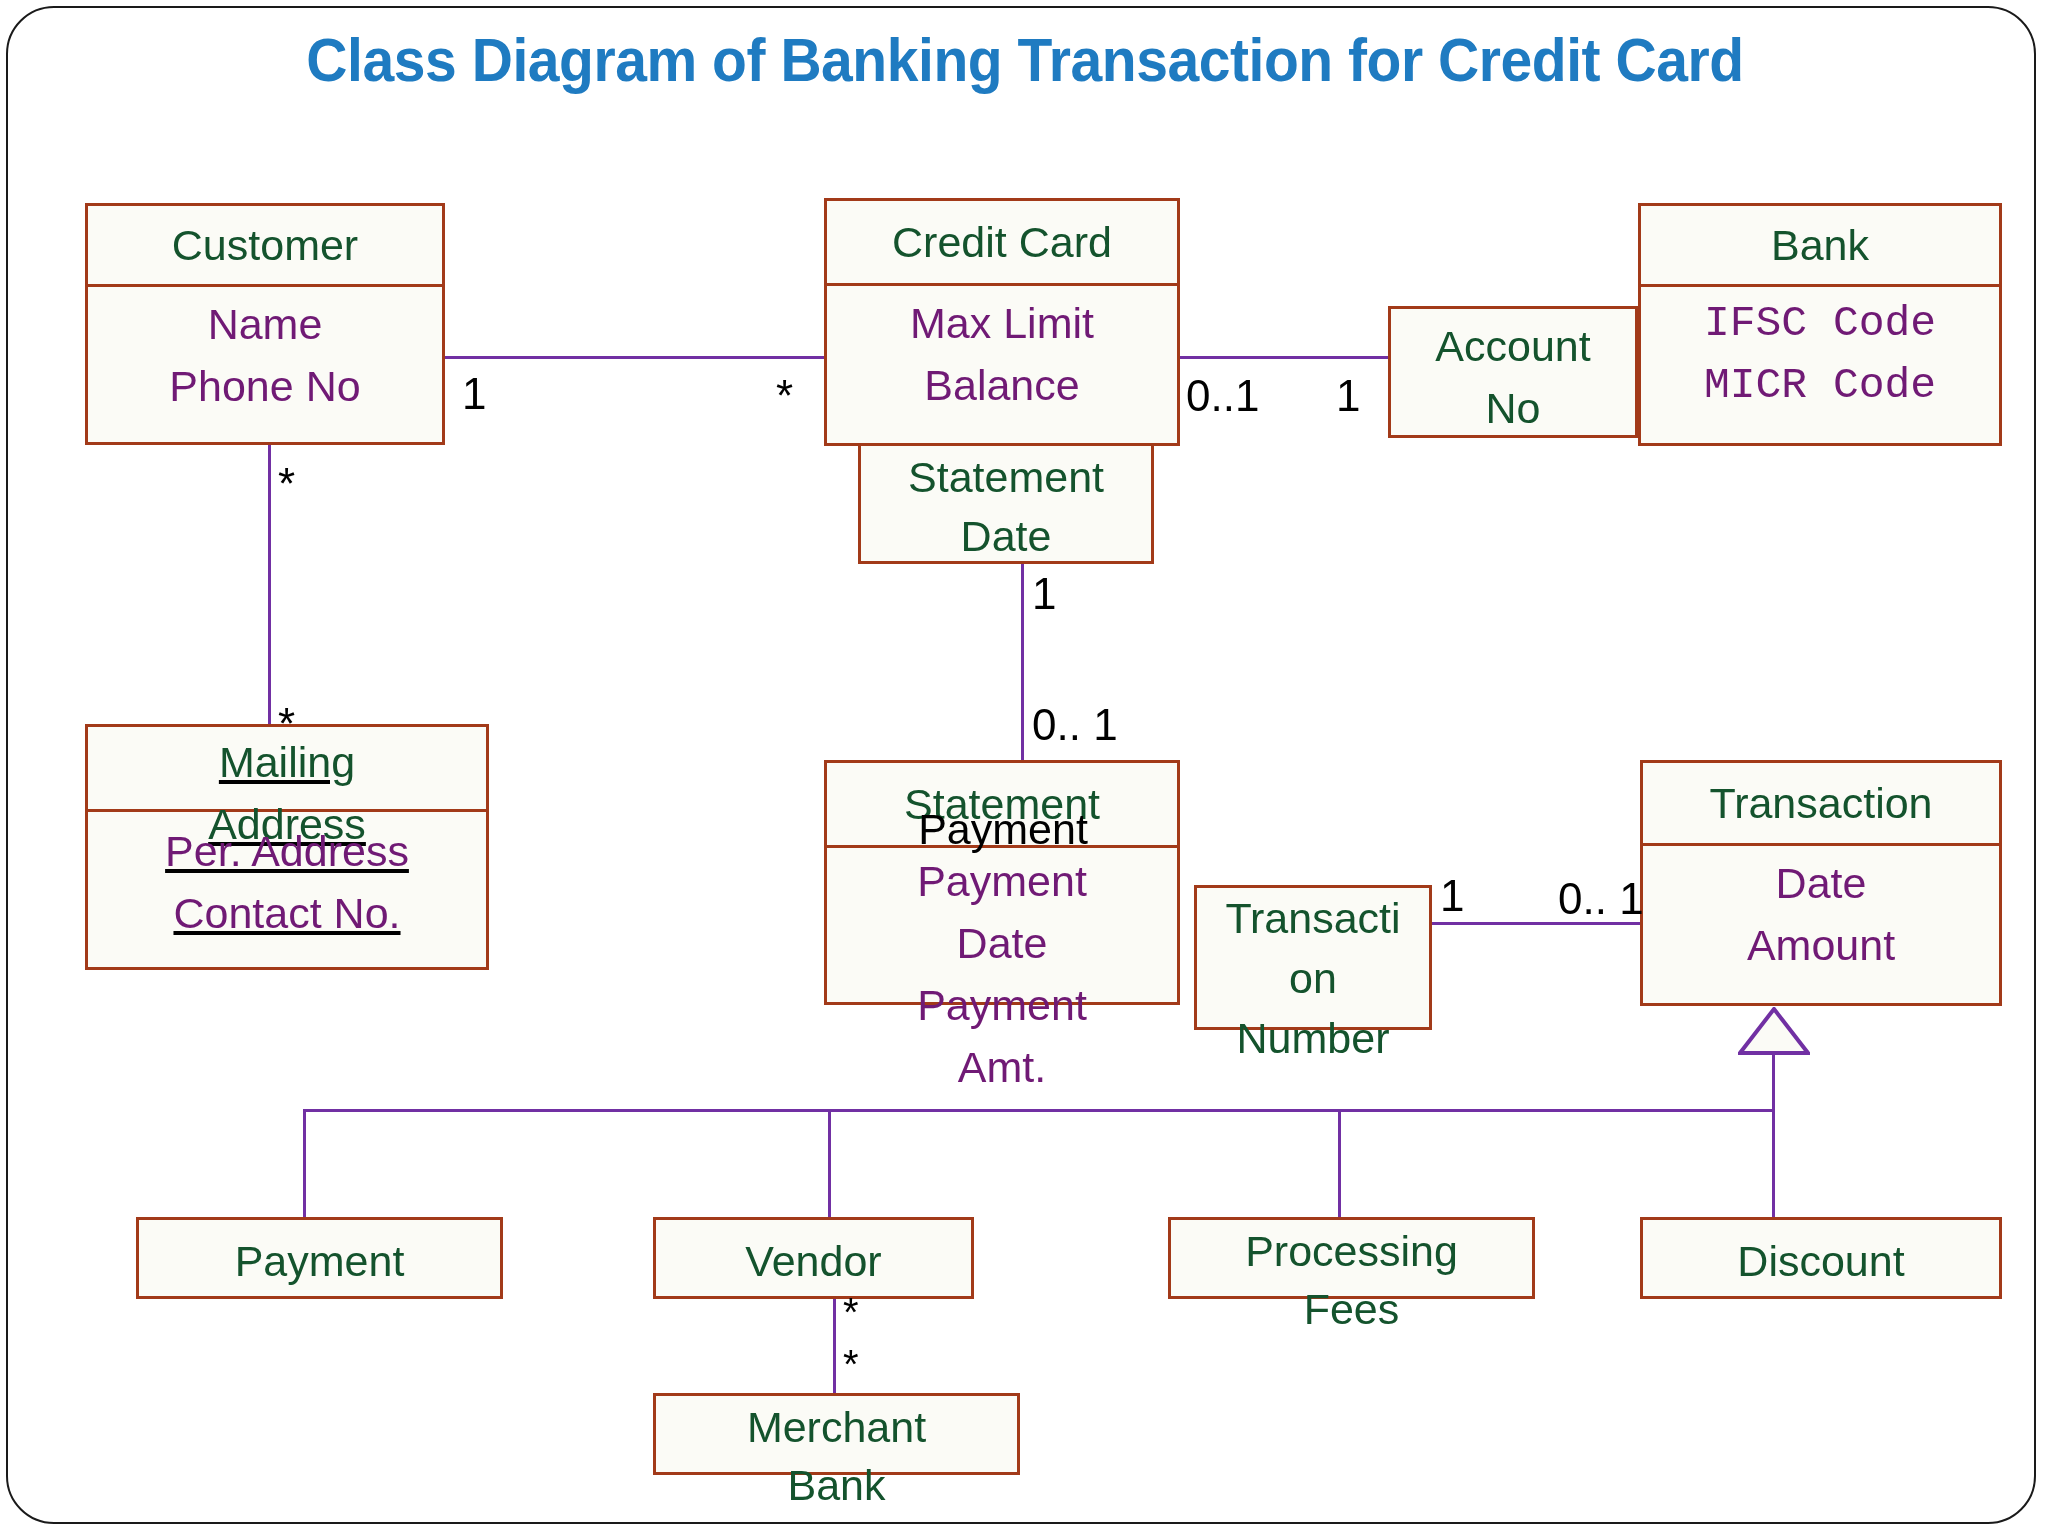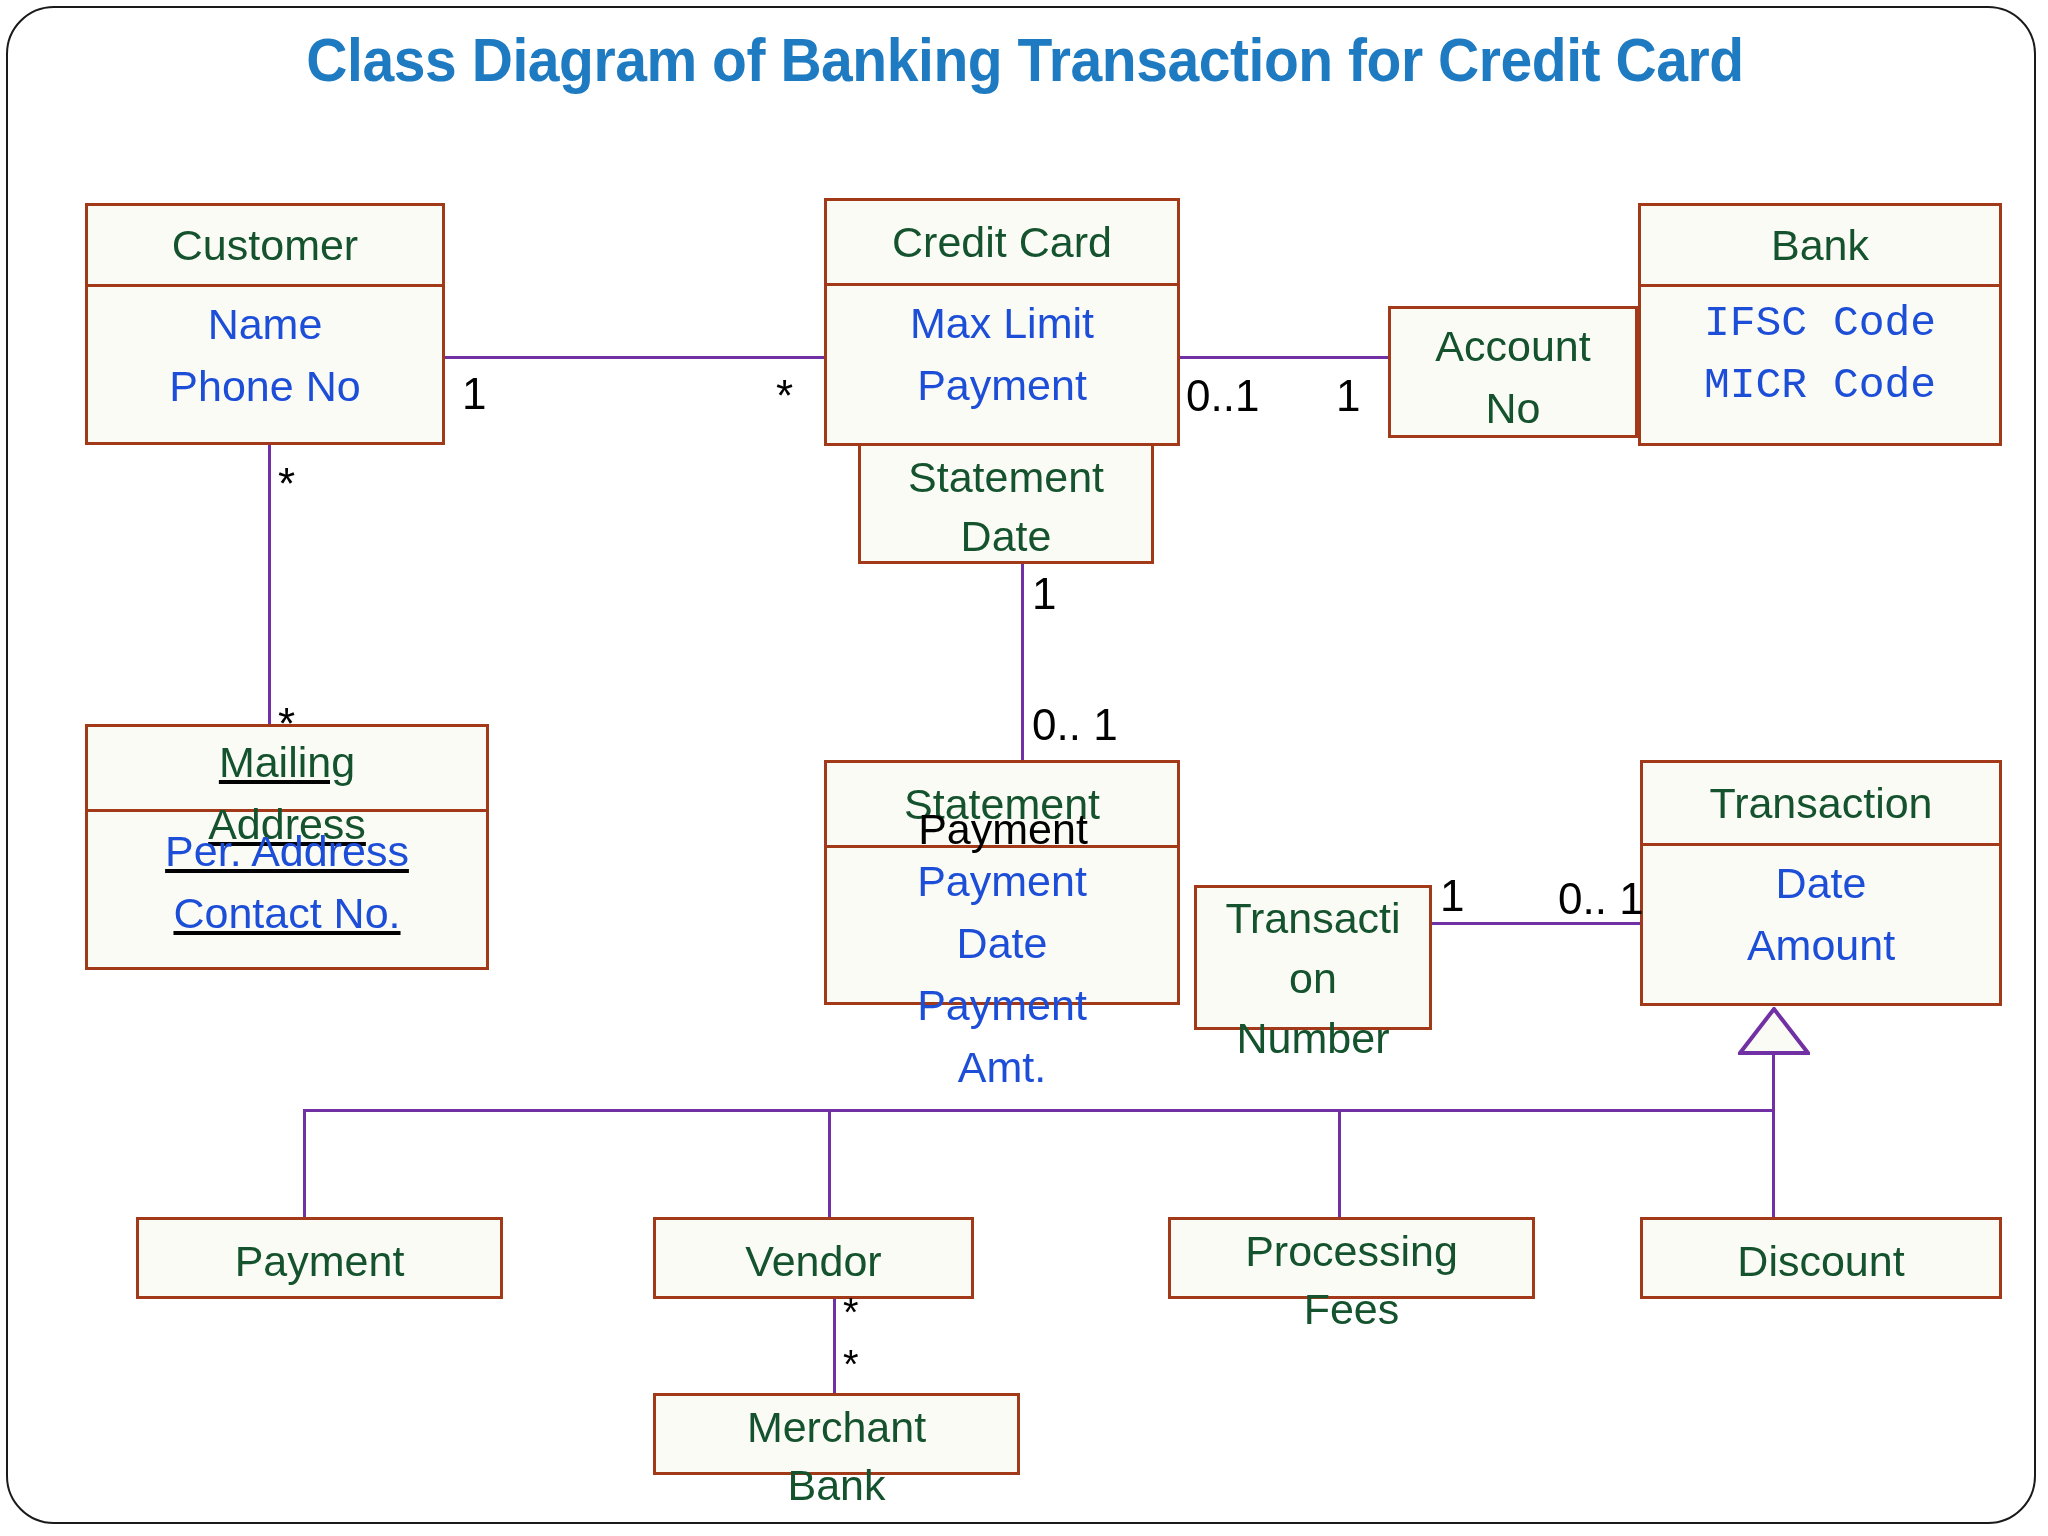--- a/index.html
+++ b/index.html
@@ -59,21 +59,21 @@
     color: #14532d;
     font-size: 43px;
     line-height: 62px;
     white-space: normal;
     overflow: visible;
   }
   .cls .attrs {
     box-sizing: border-box;
     border-top: 3px solid #A23A19;
     text-align: center;
-    color: #1d4ed8;
+    color: #701a75;
     font-size: 43px;
     line-height: 62px;
     overflow: visible;
   }
 
   
   .ln {
     position: absolute;
     background: #7130A3;
     z-index: 3;
@@ -140,21 +140,21 @@
 
   <div class="cls" style="left:85px; top:203px; width:360px; height:242px;">
     <div class="name" style="height:78px; line-height:78px;">Customer</div>
     <div class="attrs" style="height:161px; padding-top:6px; white-space:pre-line;">Name
 Phone No</div>
   </div>
 
   <div class="cls" style="left:824px; top:198px; width:356px; height:248px;">
     <div class="name" style="height:82px; line-height:82px;">Credit Card</div>
     <div class="attrs" style="height:163px; padding-top:6px; white-space:pre-line;">Max Limit
-Payment</div>
+Balance</div>
   </div>
 
   <div class="cls" style="left:858px; top:446px; width:296px; height:118px; border-top:none;">
     <div class="name" style="height:118px; line-height:59px; padding-top:2px; white-space:pre-line;">Statement
 Date</div>
   </div>
 
   <div class="cls" style="left:1388px; top:306px; width:250px; height:132px;">
     <div class="name" style="height:140px; line-height:62px; padding-top:6px; white-space:pre-line;">Account
 No</div>

